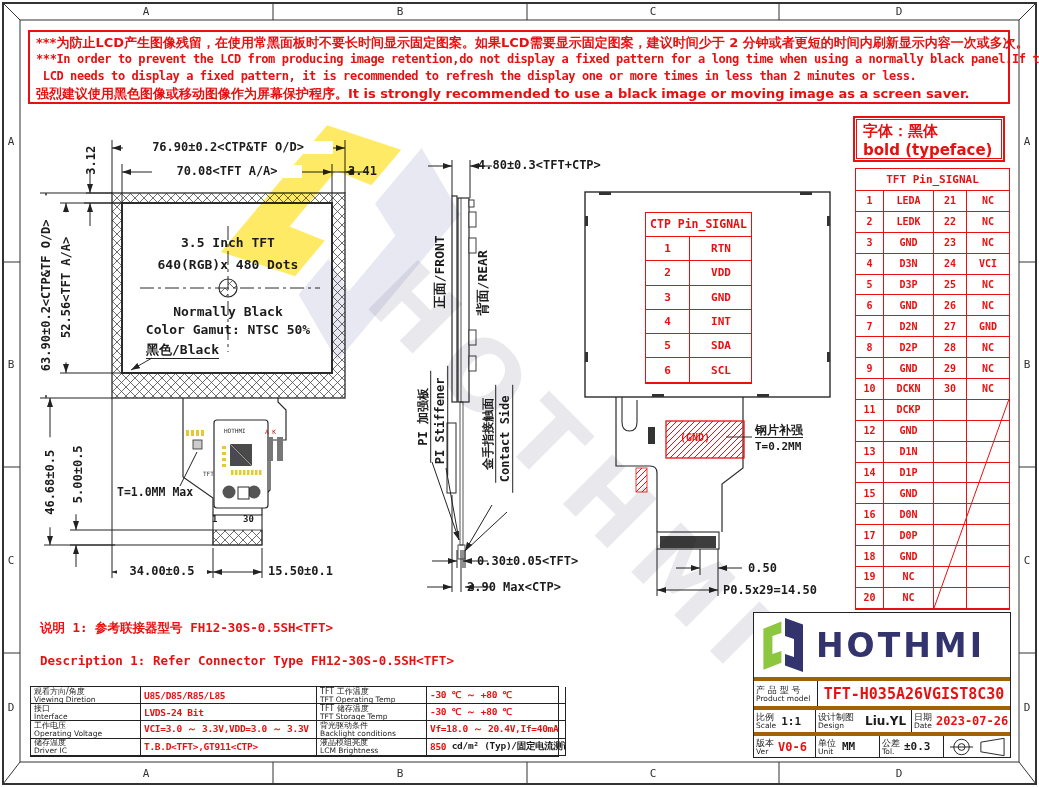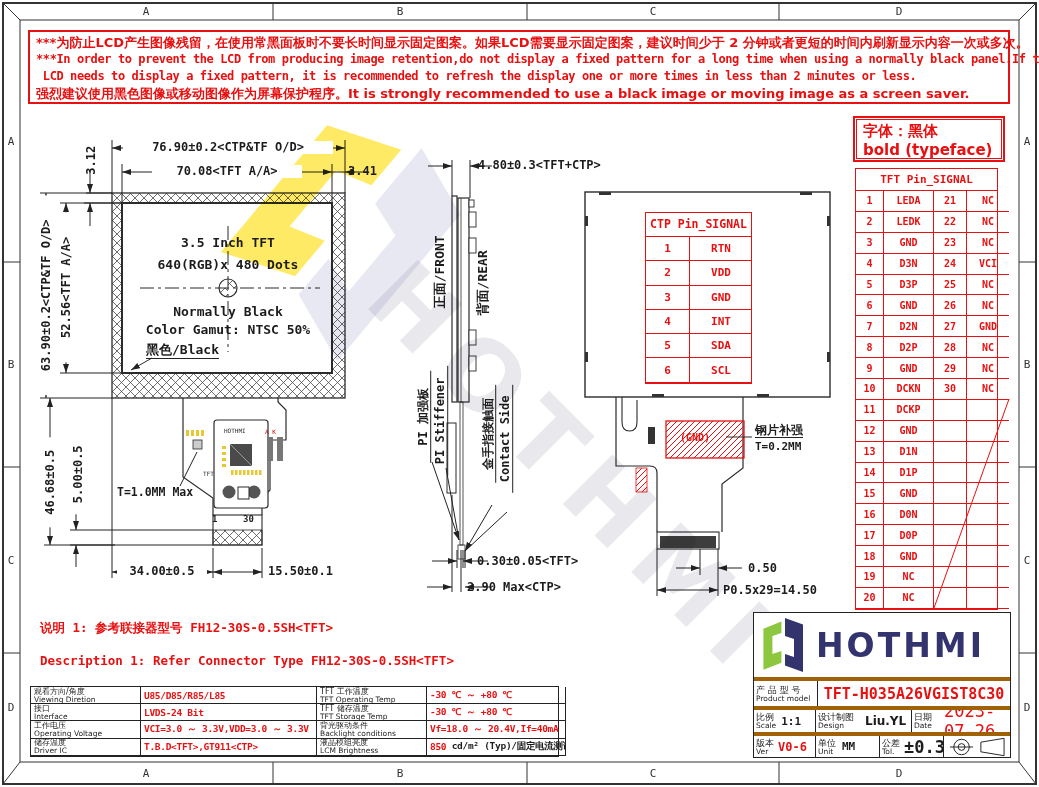--- a/index.html
+++ b/index.html
@@ -30,21 +30,21 @@
             padding:2px 6px;color:var(--red);font-weight:bold;font-size:15px;line-height:19px;}
   
   .pintable{background:#fff;border:1.4px solid var(--red);box-sizing:border-box;z-index:5;}
   .pintable .hdr{color:var(--red);font-weight:bold;text-align:center;
                  font-family:"DejaVu Sans Mono",monospace;border-bottom:1px solid var(--red);}
   .pingrid{display:grid;}
   .pc{border-right:1px solid var(--red);border-bottom:1px solid var(--red);
       color:var(--red);font-weight:bold;font-family:"DejaVu Sans Mono",monospace;
       display:flex;align-items:center;justify-content:center;overflow:hidden;}
   .pc.last{border-right:none;}
-  #tftTable{left:855px;top:168px;width:143px;}
+  #tftTable{left:855px;top:168px;width:155px;}
   #tftTable .hdr{height:21px;line-height:21px;font-size:11px;}
   #tftTable .pc{font-size:10px;}
   #ctpTable{left:645px;top:212px;width:107px;}
   #ctpTable .hdr{height:23px;line-height:23px;font-size:11.5px;}
   #ctpTable .pc{font-size:11px;}
   
   .note{position:absolute;color:var(--red);font-weight:bold;font-size:12.5px;
         font-family:"DejaVu Sans Mono",monospace;white-space:pre;z-index:5;}
   
   #specTable{left:30px;top:686px;width:529px;border:1.5px solid #222;box-sizing:border-box;
@@ -486,21 +486,21 @@
             <span class="zh">设计制图</span>
             <span class="en">Design</span>
           </div>
         <span style="font-size:12px;font-weight:bold;margin-left:9px;">Liu.YL</span>
       </div>
       <div class="tb-cell" style="flex:1;">
         <div class="minilab">
             <span class="zh">日期</span>
             <span class="en">Date</span>
           </div>
-        <span class="mono red" style="font-size:17px;font-weight:normal;margin-left:10px;">2023-07-26</span>
+        <span class="mono red" style="font-size:12px;font-weight:bold;margin-left:2px;">2023-07-26</span>
       </div>
     </div>
     <div class="tb-row" style="height:25px;">
       <div class="tb-cell" style="width:62px;">
         <div class="minilab">
             <span class="zh">版本</span>
             <span class="en">Ver</span>
           </div>
         <span class="mono red" style="font-size:12px;font-weight:bold;margin-left:2px;">V0-6</span>
       </div>
@@ -509,21 +509,21 @@
             <span class="zh">单位</span>
             <span class="en">Unit</span>
           </div>
         <span class="mono" style="font-size:11px;font-weight:bold;margin-left:4px;">MM</span>
       </div>
       <div class="tb-cell" style="width:64px;">
         <div class="minilab">
             <span class="zh">公差</span>
             <span class="en">Tol.</span>
           </div>
-        <span class="mono" style="font-size:17px;font-weight:bold;margin-left:2px;">±0.3</span>
+        <span class="mono" style="font-size:11px;font-weight:bold;margin-left:2px;">±0.3</span>
       </div>
       <div class="tb-cell" style="flex:1;justify-content:center;">
         <svg width="58" height="22" viewBox="0 0 60 22">
           <g stroke="#222" fill="none" stroke-width="1">
             <circle cx="14" cy="11" r="8"></circle>
               <circle cx="14" cy="11" r="3.5"></circle>
             <path d="M2,11 H26"></path>
             <path d="M34,6 L58,2 V20 L34,16 Z"></path>
           </g>
         </svg>

